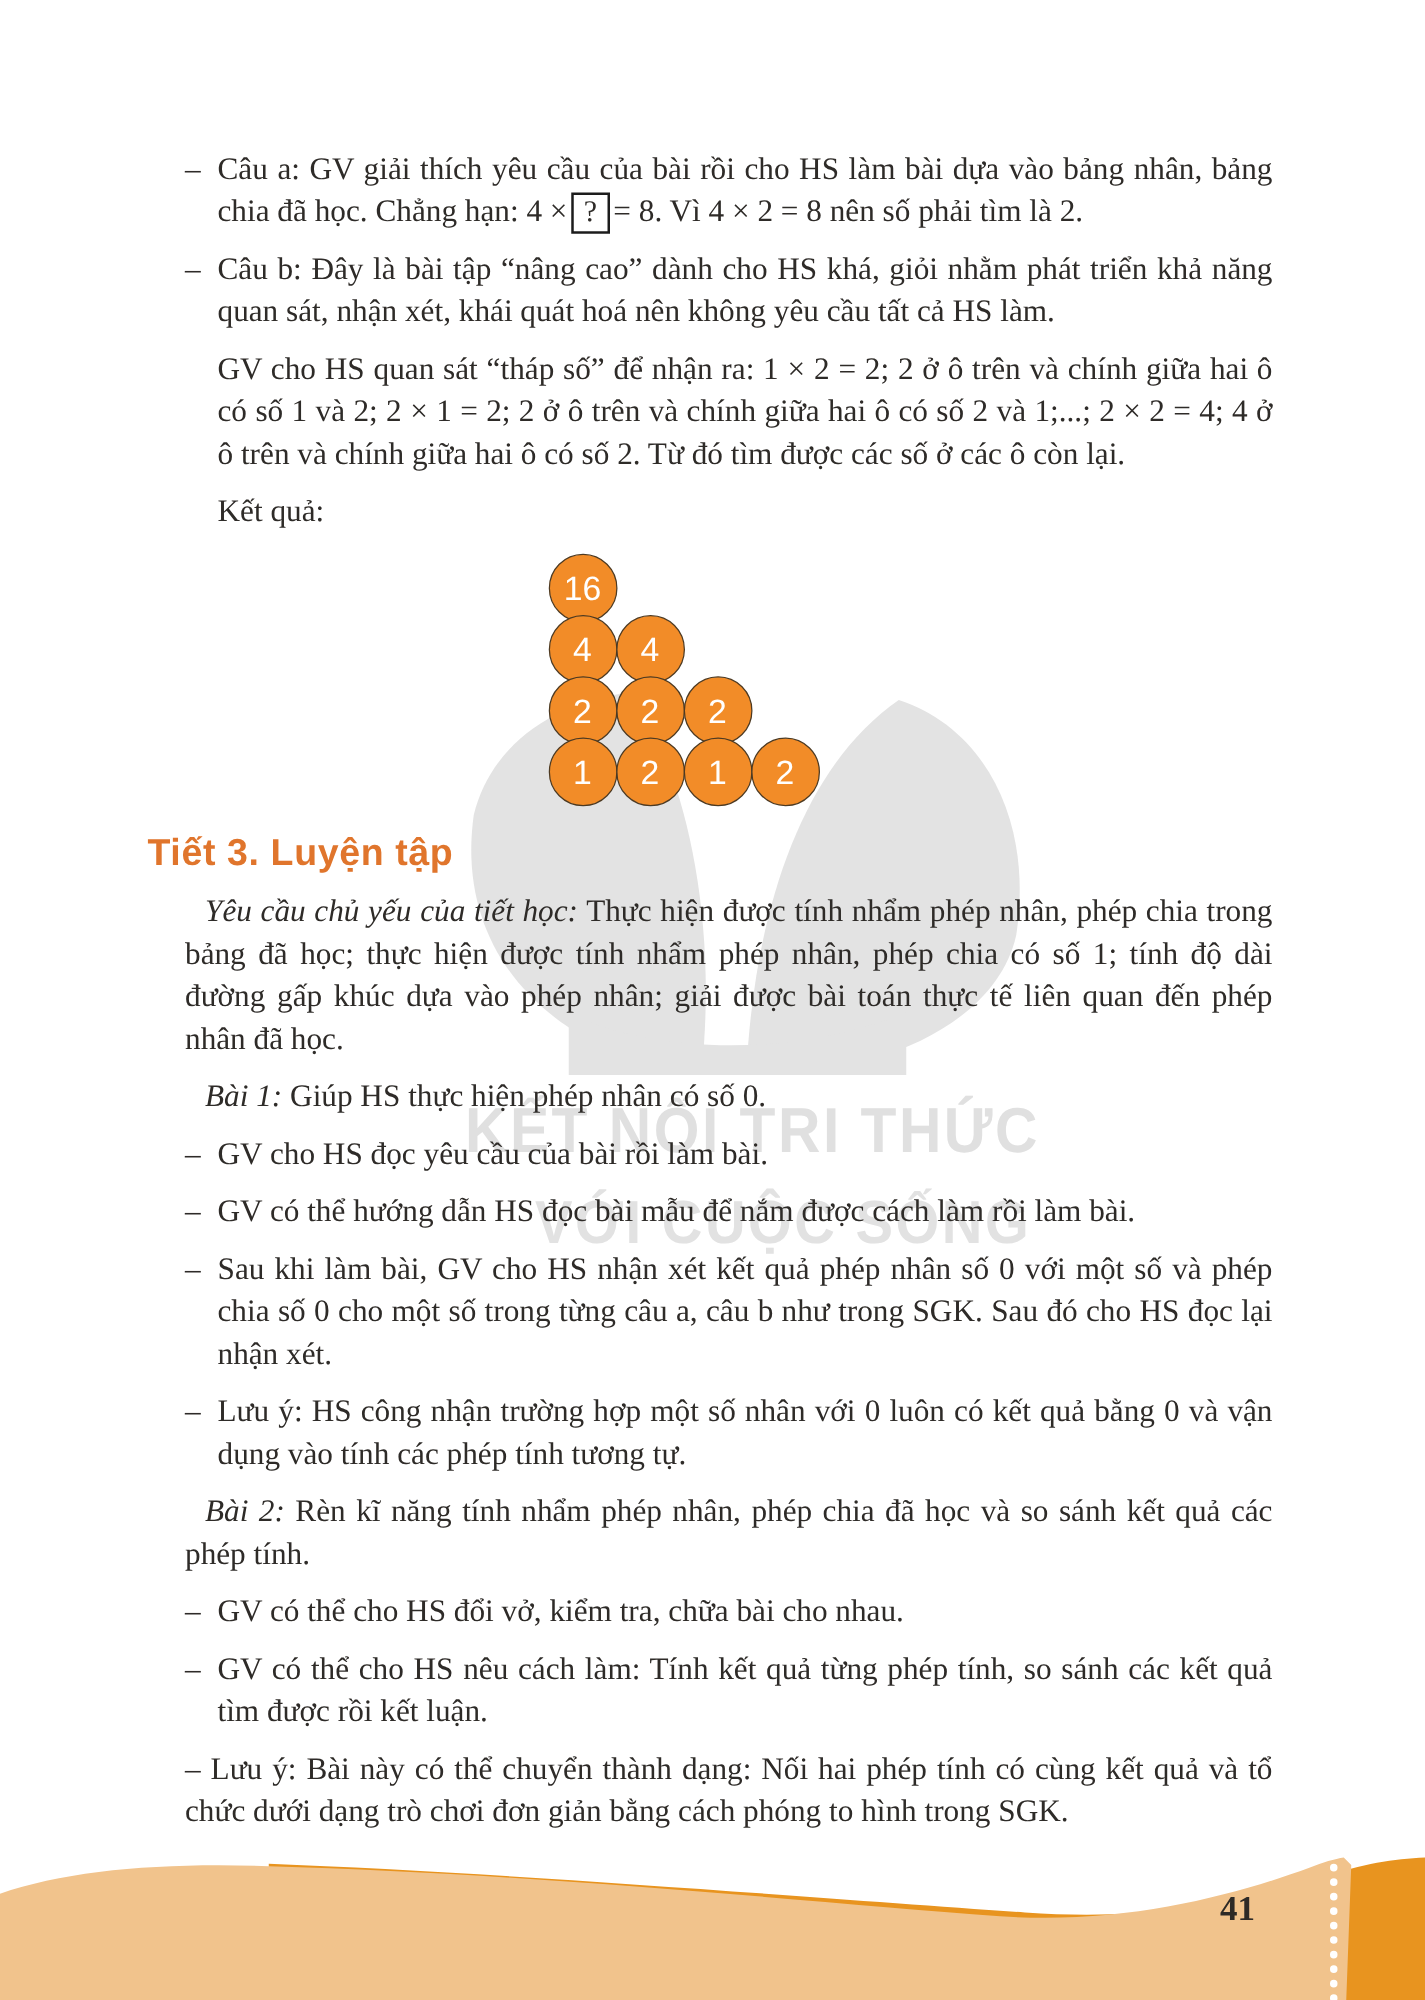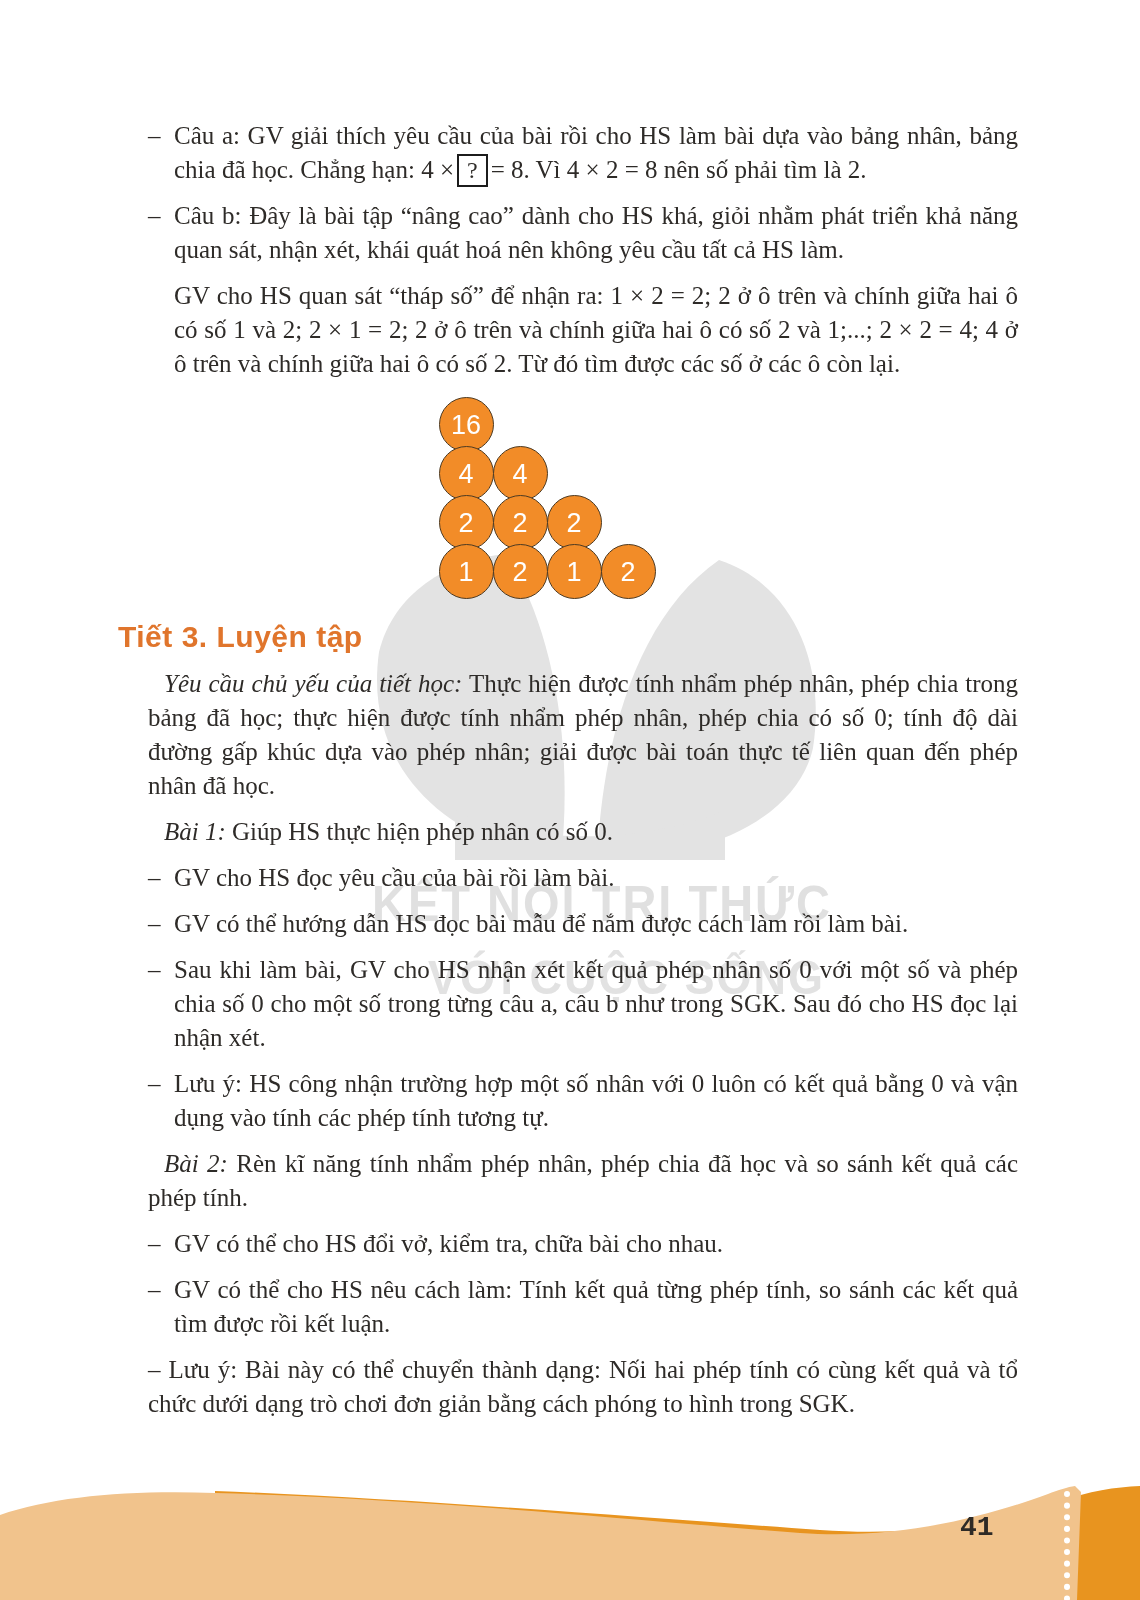--- a/index.html
+++ b/index.html
@@ -52,22 +52,22 @@
   
   h2.tiet {
     margin:20px 0 6px -30px;
     font-family:"Liberation Sans", sans-serif; font-weight:bold;
     font-size:30px; line-height:36px; color:#e0752c; letter-spacing:0.5px;
   }
   
   .footer { position:absolute; left:0; bottom:0; width:1140px; height:118px; z-index:3; }
   .page-num {
     position:absolute; left:960px; top:1512px; width:60px; z-index:4;
-    font-family:Liberation Mono, monospace; font-weight:bold;
-    font-size:28px; color:#2e2a26; text-align:left;
+    font-family:Liberation Serif, serif; font-weight:bold;
+    font-size:28px; color:#2e2a26; text-align:center;
   }
 </style>
 </head>
 <body>
 
 <div class="watermark">
   <svg class="wm-leaf" width="500" height="310" viewBox="0 0 500 310">
     <path fill="#e3e3e3" d="M226,308 C110,292 28,214 44,100 C58,42 112,8 170,2 C212,62 240,180 226,308 Z"></path>
     <path fill="#e3e3e3" d="M262,308 C268,178 306,62 384,8 C452,30 492,104 478,196 C462,268 366,310 262,308 Z"></path>
     <path fill="#e3e3e3" d="M120,258 C180,290 300,296 390,258 L390,308 L120,308 Z"></path>
@@ -78,20 +78,21 @@
 
 <div class="content">
 
   <p class="bullet"><span class="dash">–</span><span>Câu a: GV giải thích yêu cầu của bài rồi cho HS làm bài dựa vào bảng nhân, bảng chia đã học. Chẳng hạn: 4 ×</span><span class="box">?</span><span>= 8. Vì 4 × 2 = 8 nên số phải tìm là 2.</span></p>
 
 
   <p class="bullet"><span class="dash">–</span><span>Câu b: Đây là bài tập “nâng cao” dành cho HS khá, giỏi nhằm phát triển khả năng quan sát, nhận xét, khái quát hoá nên không yêu cầu tất cả HS làm.</span></p>
 
   <p class="indented">GV cho HS quan sát “tháp số” để nhận ra: 1 × 2 = 2; 2 ở ô trên và chính giữa hai ô có số 1 và 2; 2 × 1 = 2; 2 ở ô trên và chính giữa hai ô có số 2 và 1;...; 2 × 2 = 4; 4 ở ô trên và chính giữa hai ô có số 2. Từ đó tìm được các số ở các ô còn lại.</p>
 
+  <p class="indented">Kết quả:</p>
 
   <div class="pyramid">
     <div class="pyr-row">
       <span class="circle">16</span>
     </div>
     <div class="pyr-row">
       <span class="circle">4</span>
       <span class="circle">4</span>
     </div>
     <div class="pyr-row">
@@ -102,21 +103,21 @@
     <div class="pyr-row">
       <span class="circle">1</span>
       <span class="circle">2</span>
       <span class="circle">1</span>
       <span class="circle">2</span>
     </div>
   </div>
 
   <h2 class="tiet">Tiết 3. Luyện tập</h2>
 
-  <p><span class="ital">Yêu cầu chủ yếu của tiết học:</span><span> Thực hiện được tính nhẩm phép nhân, phép chia trong bảng đã học; thực hiện được tính nhẩm phép nhân, phép chia có số 0; tính độ dài đường gấp khúc dựa vào phép nhân; giải được bài toán thực tế liên quan đến phép nhân đã học.</span></p>
+  <p><span class="ital">Yêu cầu chủ yếu của tiết học:</span><span> Thực hiện được tính nhẩm phép nhân, phép chia trong bảng đã học; thực hiện được tính nhẩm phép nhân, phép chia có số 1; tính độ dài đường gấp khúc dựa vào phép nhân; giải được bài toán thực tế liên quan đến phép nhân đã học.</span></p>
 
   <p><span class="ital">Bài 1:</span><span> Giúp HS thực hiện phép nhân có số 0.</span></p>
 
   <p class="bullet"><span class="dash">–</span><span>GV cho HS đọc yêu cầu của bài rồi làm bài.</span></p>
   <p class="bullet"><span class="dash">–</span><span>GV có thể hướng dẫn HS đọc bài mẫu để nắm được cách làm rồi làm bài.</span></p>
   <p class="bullet"><span class="dash">–</span><span>Sau khi làm bài, GV cho HS nhận xét kết quả phép nhân số 0 với một số và phép chia số 0 cho một số trong từng câu a, câu b như trong SGK. Sau đó cho HS đọc lại nhận xét.</span></p>
   <p class="bullet"><span class="dash">–</span><span>Lưu ý: HS công nhận trường hợp một số nhân với 0 luôn có kết quả bằng 0 và vận dụng vào tính các phép tính tương tự.</span></p>
 
   <p><span class="ital">Bài 2:</span><span> Rèn kĩ năng tính nhẩm phép nhân, phép chia đã học và so sánh kết quả các phép tính.</span></p>
 

